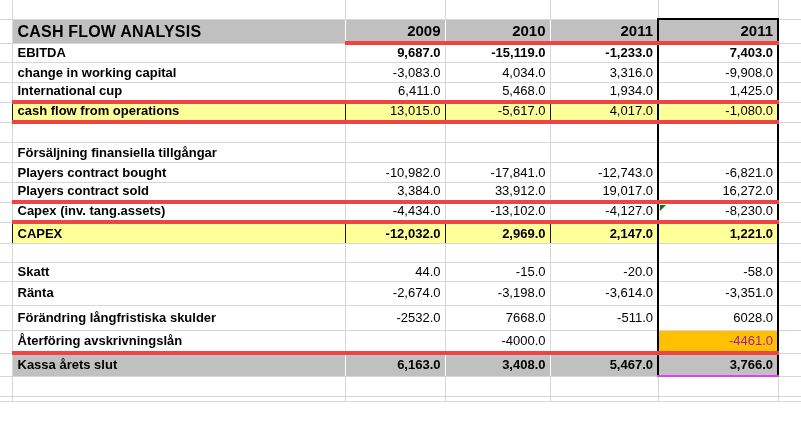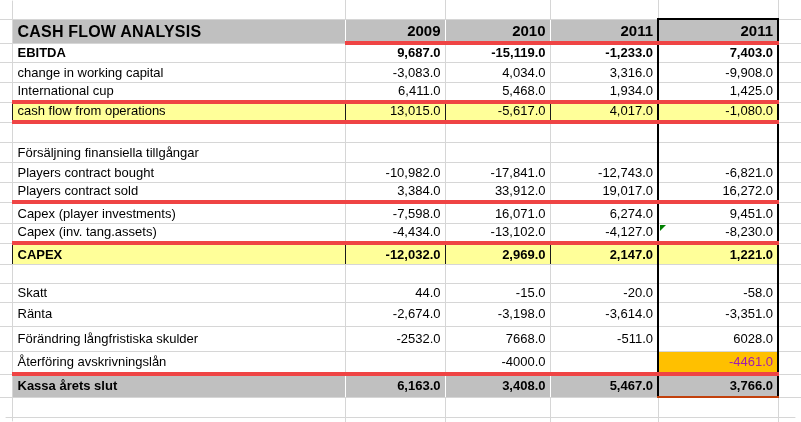--- a/index.html
+++ b/index.html
@@ -11,41 +11,41 @@
   table{border-collapse:collapse;table-layout:fixed;width:801px;}
   td{
     border-right:1px solid #d6d6d6;
     border-bottom:1px solid #d6d6d6;
     font-size:13px;line-height:1.05;
     vertical-align:bottom;
     padding:0 0 2px 0;
     overflow:hidden;white-space:nowrap;
   }
   tr.tall td{vertical-align:middle;padding-bottom:0;}
-  td.l{text-align:left;padding-left:5px;}
+  td.l{text-align:left;padding-left:5px;font-weight:bold;}
   td.c{text-align:right;padding-right:4px;}
   td.bold{font-weight:bold;}
   
   tr.h19{height:19px;} tr.h20{height:20px;} tr.h21{height:21px;}
   tr.h23{height:23px;} tr.h24{height:24px;} tr.h25{height:25px;} tr.h5{height:5px;}
   
   td.gry{background:#c0c0c0;}
   td.yel{background:#ffff99;}
   td.org{background:#ffc000;color:#a21caf;}
   
   td.title{font-size:16px;font-weight:bold;letter-spacing:0.2px;}
   td.yr{font-size:15px;font-weight:bold;}
   
   td.bb{border-bottom:4px solid #ef4444;}
   td.brk{border-right:1px solid #1a1a1a;margin-left:48px;}
   td.nr{border-right-color:transparent;}
   
   td.f{border-left:2px solid #000;border-right:2px solid #000;}
   td.ftop{border-top:2px solid #000;}
-  td.fbot{border-bottom:2px solid #c2410c;}
+  td.fbot{border-bottom:2px solid #d946ef;}
   td.rel{position:relative;}
   .tri{
     position:absolute;left:1px;top:1px;width:0;height:0;
     border-top:6px solid #008000;border-right:6px solid transparent;
   }
 </style>
 </head>
 <body>
 
 <div id="sheet">
@@ -154,29 +154,20 @@
   <tr class="h20">
     <td></td>
     <td class="l bb">Players contract sold</td>
     <td class="c bb">3,384.0</td>
     <td class="c bb">33,912.0</td>
     <td class="c bb">19,017.0</td>
     <td class="c bb f">16,272.0</td>
     <td></td>
   </tr>
 
-  <tr class="h21">
-    <td></td>
-    <td class="l">Capex (player investments)</td>
-    <td class="c">-7,598.0</td>
-    <td class="c">16,071.0</td>
-    <td class="c">6,274.0</td>
-    <td class="c f">9,451.0</td>
-    <td></td>
-  </tr>
 
   <tr class="h20">
     <td></td>
     <td class="l bb">Capex (inv. tang.assets)</td>
     <td class="c bb">-4,434.0</td>
     <td class="c bb">-13,102.0</td>
     <td class="c bb">-4,127.0</td>
     <td class="c bb f rel"><span class="tri"></span><span>-8,230.0</span></td>
     <td></td>
   </tr>

